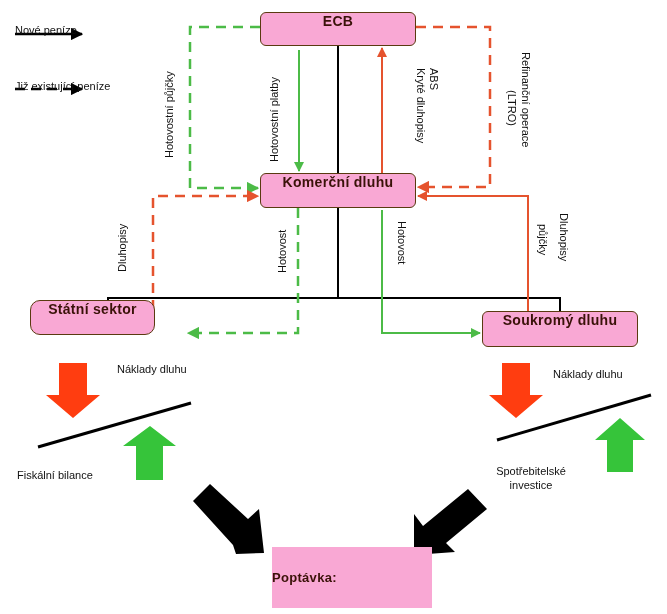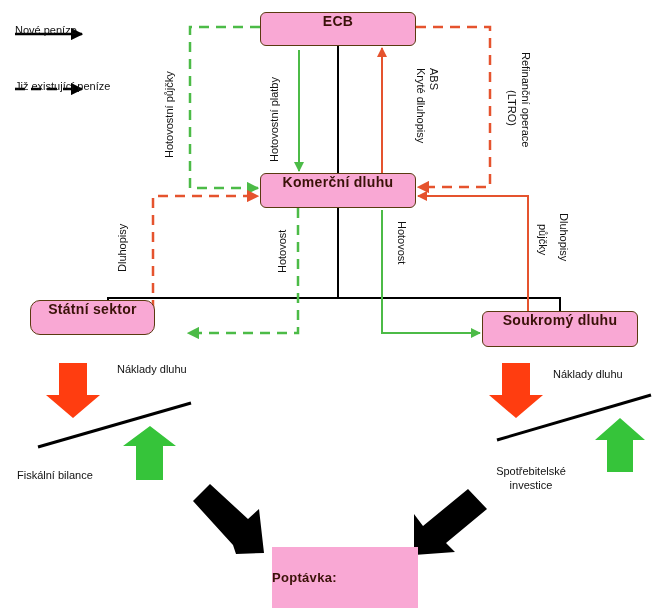--- a/index.html
+++ b/index.html
@@ -77,21 +77,21 @@
 </div>
 <div class="box" style="left:260px;top:173px;width:156px;height:35px;">
   <span>Komerční dluhu</span>
 </div>
 <div class="box" style="left:30px;top:300px;width:125px;height:35px;border-radius:10px;">
   <span>Státní sektor</span>
 </div>
 <div class="box" style="left:482px;top:311px;width:156px;height:36px;">
   <span>Soukromý dluhu</span>
 </div>
-<div class="box square" style="left:272px;top:547px;width:146px;height:61px;">
+<div class="box square" style="left:272px;top:547px;width:160px;height:61px;">
   <span>Poptávka:</span>
 </div>
 
 <div class="vlbl rot-ccw" style="left:163px;top:158px;">Hotovostní půjčky</div>
 <div class="vlbl rot-ccw" style="left:268px;top:162px;">Hotovostní platby</div>
 <div class="vlbl rot-ccw" style="left:116px;top:272px;">Dluhopisy</div>
 <div class="vlbl rot-ccw" style="left:276px;top:273px;">Hotovost</div>
 
 <div class="vlbl rot-cw center" style="left:440px;top:68px;">ABS</div>
 <div class="vlbl rot-cw" style="left:427px;top:68px;">Kryté dluhopisy</div>

